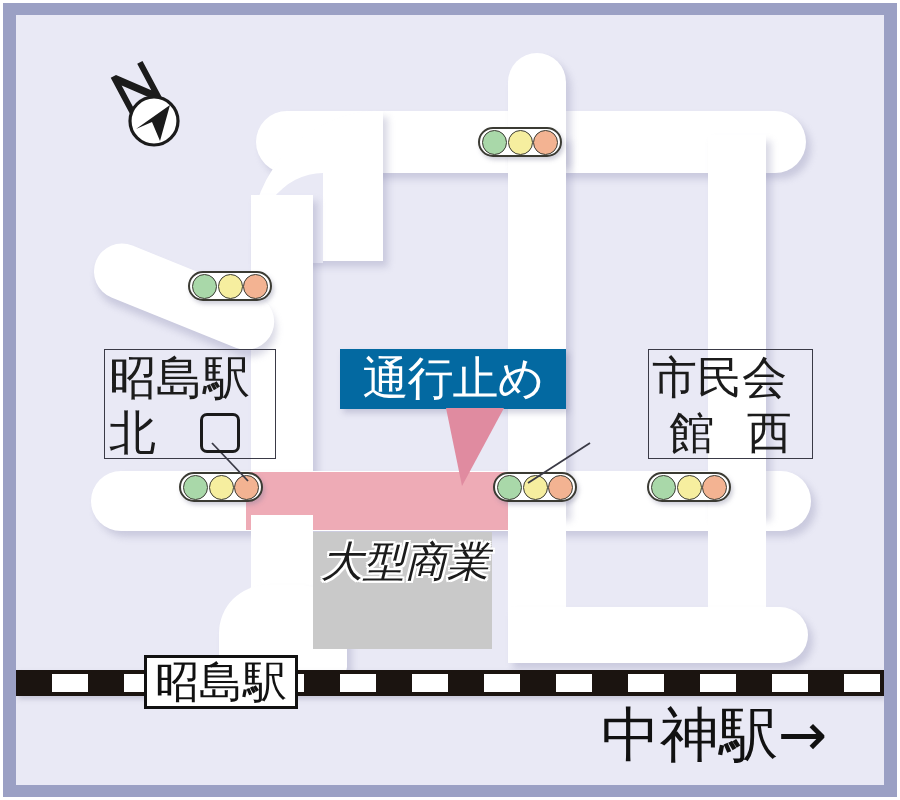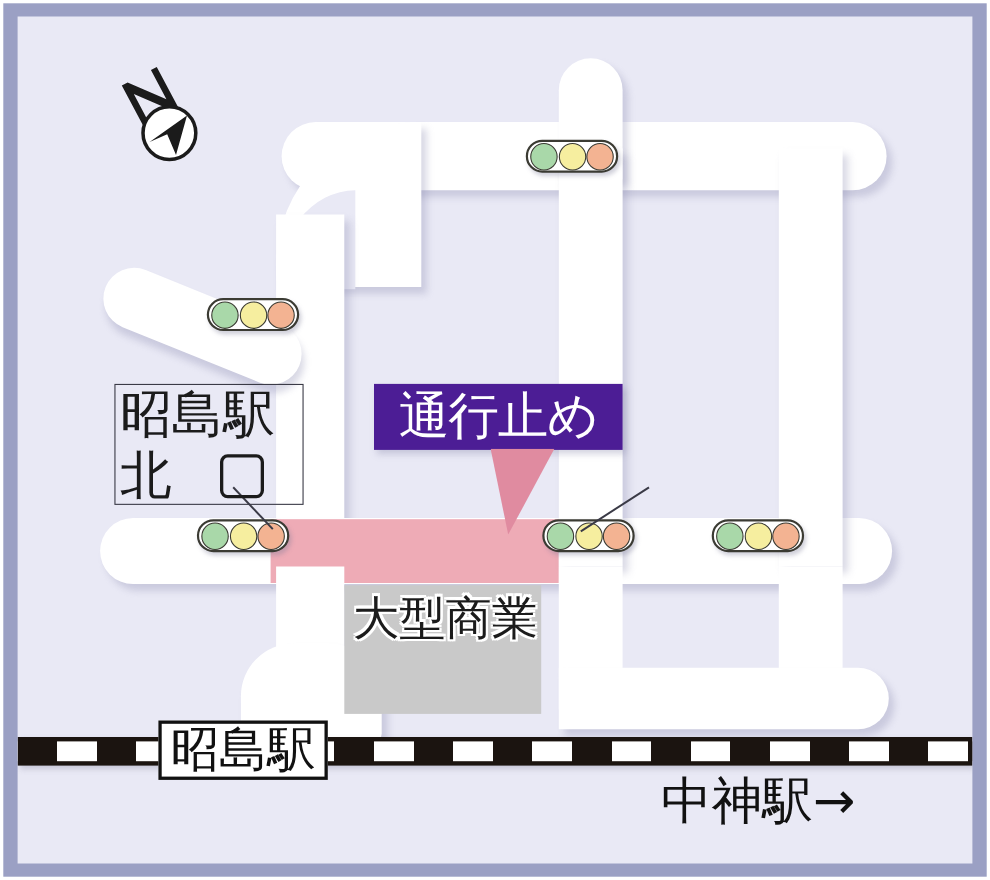--- a/index.html
+++ b/index.html
@@ -139,21 +139,21 @@
     padding: 0 4px;
   }
 
   
   #closure-callout {
     position: absolute;
     left: 324px;
     top: 334px;
     width: 226px;
     height: 60px;
-    background: #4c1d95;
+    background: #0369a1;
     color: #ffffff;
     font-size: 46px;
     display: flex;
     align-items: center;
     justify-content: center;
     letter-spacing: -1px;
     box-shadow: 3px 4px 6px rgba(130,130,165,0.35);
   }
   #closure-tail {
     position: absolute;
@@ -178,20 +178,21 @@
     top: 520px;
     width: 230px;
     font-size: 42px;
     line-height: 1.3;
     color: #1b1b1b;
     text-shadow:
       -2px -2px 0 #fff,  2px -2px 0 #fff,
       -2px  2px 0 #fff,  2px  2px 0 #fff,
       -2px  0   0 #fff,  2px  0   0 #fff,
        0   -2px 0 #fff,  0    2px 0 #fff;
+    font-style: italic;
   }
 
   
   #railway {
     position: absolute;
     left: 0px;
     top: 655px;
     width: 868px;
     height: 26px;
     background: #1b1410;
@@ -223,21 +224,21 @@
     align-items: center;
     padding: 0 8px;
     box-sizing: border-box;
     line-height: 1;
   }
 
   #label-nakagami {
     position: absolute;
     left: 585px;
     top: 690px;
-    font-size: 46px;
+    font-size: 59px;
     color: #111111;
     line-height: 1;
     white-space: nowrap;
   }
 
   
   #compass {
     position: absolute;
     left: 88px;
     top: 38px;
@@ -335,20 +336,27 @@
     </svg>
 
     <div class="label-box" id="label-station-north">
       <div class="lb-line">昭島駅</div>
       <div class="lb-line">
         <span>北</span>
         <span class="exit-square"></span>
       </div>
     </div>
 
+    <div class="label-box" id="label-civic-hall">
+      <div class="lb-line">市民会</div>
+      <div class="lb-line spread">
+        <span>館</span>
+        <span>西</span>
+      </div>
+    </div>
 
     <div id="railway">
       <div id="railway-ties"></div>
     </div>
 
     <div id="label-akishima-station">
       <span>昭島駅</span>
     </div>
 
     <div id="label-nakagami">

